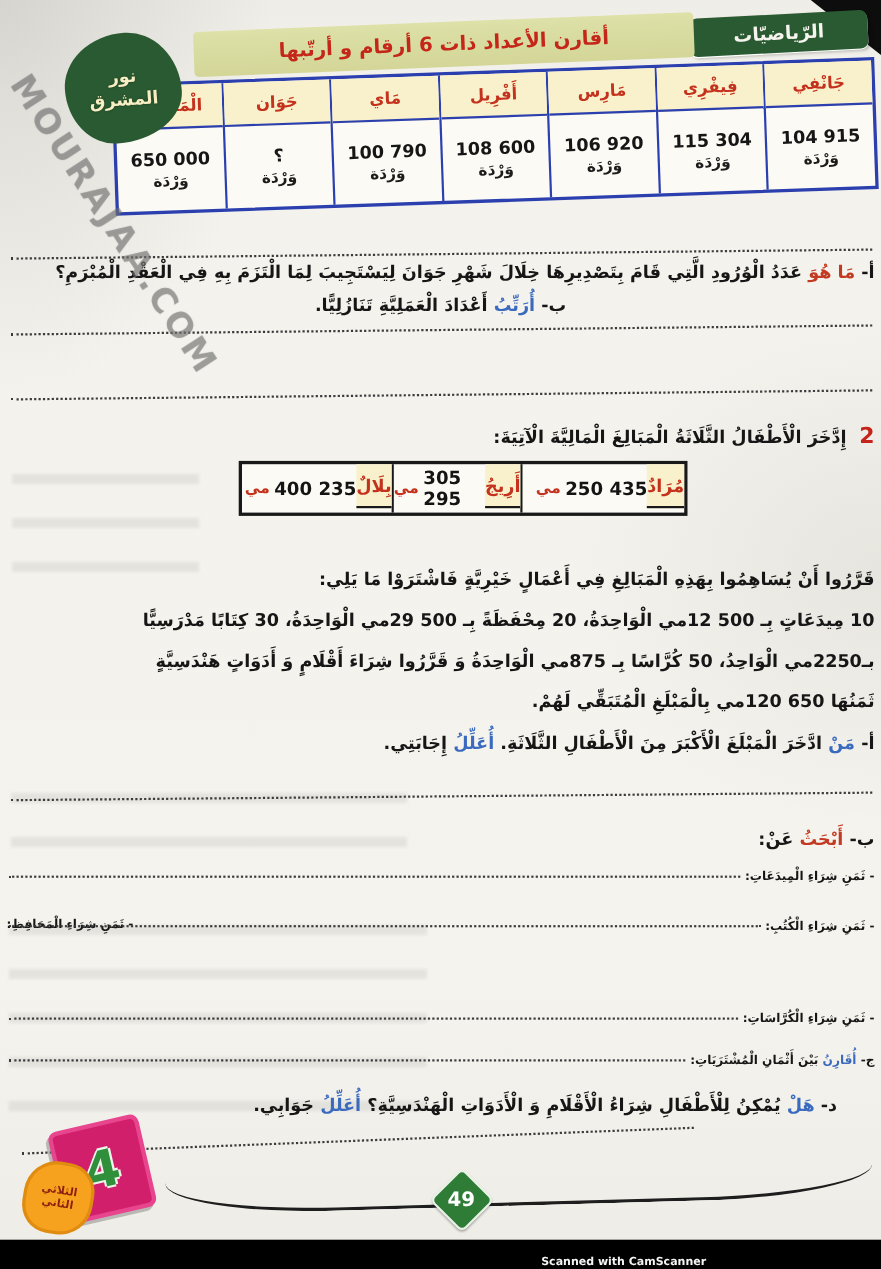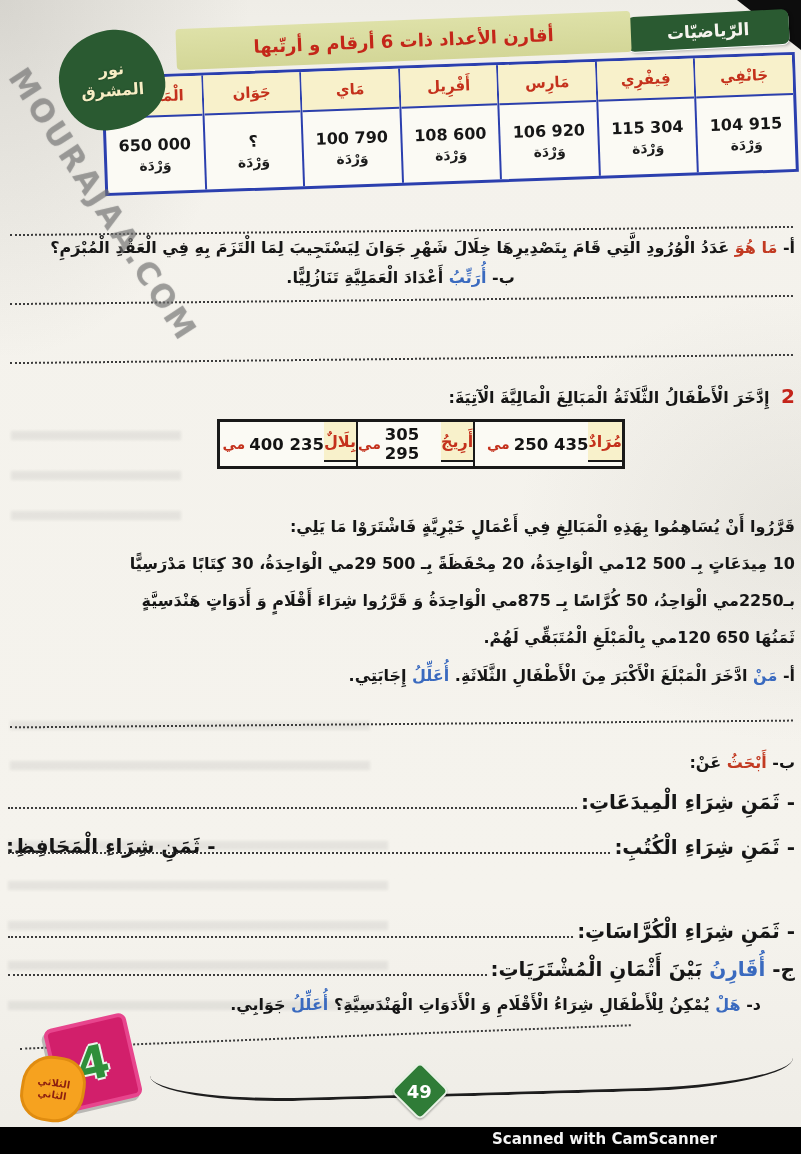--- a/index.html
+++ b/index.html
@@ -44,21 +44,21 @@
   .t1num { font-weight:bold; font-size:16px; color:#161616; }
   .t1unit { font-weight:bold; font-size:14px; color:#1c1c1c; }
   .num { direction:ltr; unicode-bidi:isolate; display:inline-block; }
   
   .row { position:absolute; right:6px; left:6px; color:#161616;
     font-weight:bold; font-size:16px; white-space:nowrap; }
   .kw-red { color:#c23a22; }
   .kw-blue { color:#3a6abf; }
   .dots { position:absolute; right:8px; left:10px; border-bottom:2.5px dotted #3b3b3b; height:2px; }
   .dotline { position:absolute; right:6px; left:6px; display:flex; direction:rtl; align-items:flex-end;
-    color:#161616; font-weight:bold; font-size:20px; }
+    color:#161616; font-weight:bold; font-size:11px; }
   .dotline .lbl { white-space:nowrap; }
   .dotline .filler { flex:1; border-bottom:2.5px dotted #3b3b3b; margin:0 4px 5px 2px; }
   
   .ex2-num { color:#c4241a; font-size:20px; margin-left:6px; }
   .table2 { position:absolute; top:419px; right:176px; width:408px;
     border:3px solid #191919; background:#fbfaf4; display:flex; direction:rtl; z-index:2; }
   .t2col { display:flex; border-left:2.5px solid #191919; }
   .t2col:last-child { border-left:none; }
   .t2c1 { width:150px; } .t2c2 { width:118px; } .t2c3 { width:137px; }
   .t2head { height:40px; background:#f8f1cb; border-bottom:2.5px solid #191919;
@@ -81,22 +81,22 @@
     display:flex; align-items:center; justify-content:center; z-index:4;
     box-shadow:-3px 3px 0 rgba(120,120,120,.45); }
   .level-badge .n4 { color:#2f8f3a; font-size:46px; font-weight:bold;
     text-shadow:-2px 0 #eaf6ea, 2px 0 #eaf6ea, 0 -2px #eaf6ea, 0 2px #eaf6ea; }
   .term-flower { position:absolute; top:1056px; right:716px; width:64px; height:66px;
     background:#f6a21f; border:3px solid #e08c10; border-radius:46% 40% 46% 40%;
     transform:rotate(9deg); z-index:6;
     display:flex; flex-direction:column; align-items:center; justify-content:center;
     color:#8c1f10; font-weight:bold; font-size:10px; line-height:12px; }
   .scanner-bar { position:absolute; bottom:0; left:0; right:0; height:27px; background:#000; z-index:9; }
-  .scanner-bar span { position:absolute; left:492px; top:3px; color:#f4f4f4;
-    font-size:15px; font-weight:bold; direction:ltr; }
+  .scanner-bar span { position:absolute; left:492px; top:15px; color:#f4f4f4;
+    font-size:10px; font-weight:bold; direction:ltr; }
   
   .watermark { position:absolute; top:328px; right:596px; color:rgba(125,125,125,.38);
     font-size:31px; font-weight:bold; letter-spacing:3px; direction:ltr;
     transform:rotate(57deg); transform-origin:right top; z-index:8;
     text-shadow:0 0 1px rgba(90,90,90,.45); }
   .bleed { position:absolute; filter:blur(1.5px); z-index:0;
     background:repeating-linear-gradient(0deg, rgba(125,125,125,.13) 0 9px, rgba(0,0,0,0) 9px 40px); }
 </style>
 </head>
 <body>

